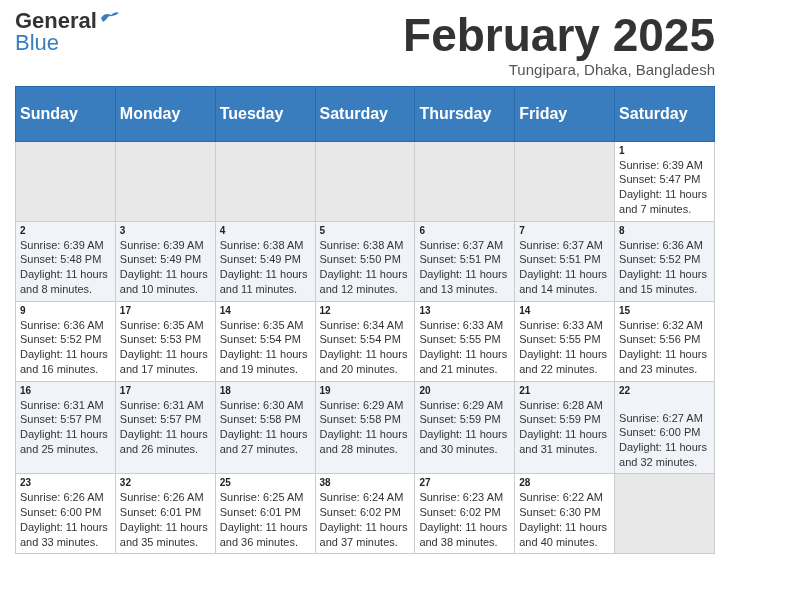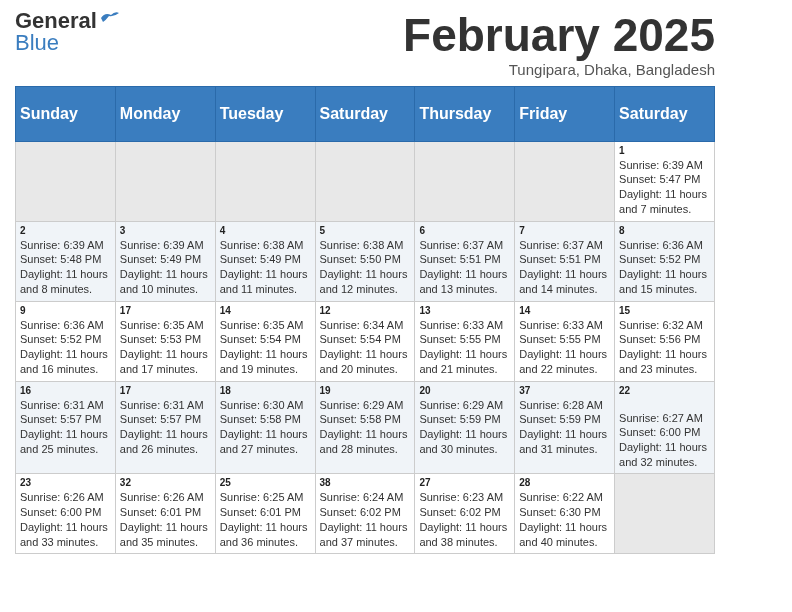--- a/index.html
+++ b/index.html
@@ -250,21 +250,21 @@
 Sunset: 5:58 PM
 Daylight: 11 hours and 28 minutes.</div>
           </td>
           <td>
             <span class="day-number">20</span>
             <div class="cell-info" style="white-space: pre-line;">Sunrise: 6:29 AM
 Sunset: 5:59 PM
 Daylight: 11 hours and 30 minutes.</div>
           </td>
           <td>
-            <span class="day-number">37</span>
+            <span class="day-number">21</span>
             <div class="cell-info" style="white-space: pre-line;">Sunrise: 6:28 AM
 Sunset: 5:59 PM
 Daylight: 11 hours and 31 minutes.</div>
           </td>
           <td>
             <span class="day-number">22</span>
             <div class="cell-info" style="white-space: pre-line; margin-top: 15px;">Sunrise: 6:27 AM
 Sunset: 6:00 PM
 Daylight: 11 hours and 32 minutes.</div>
           </td>

